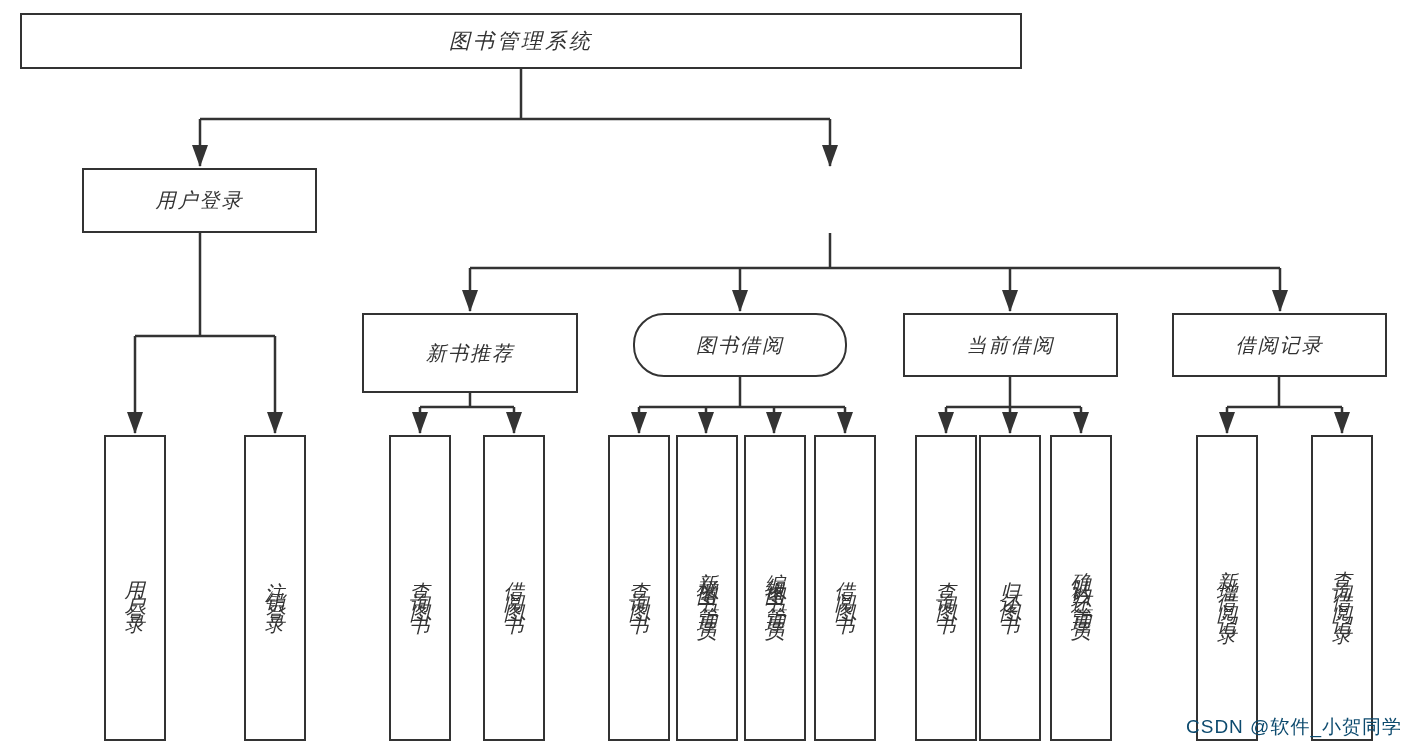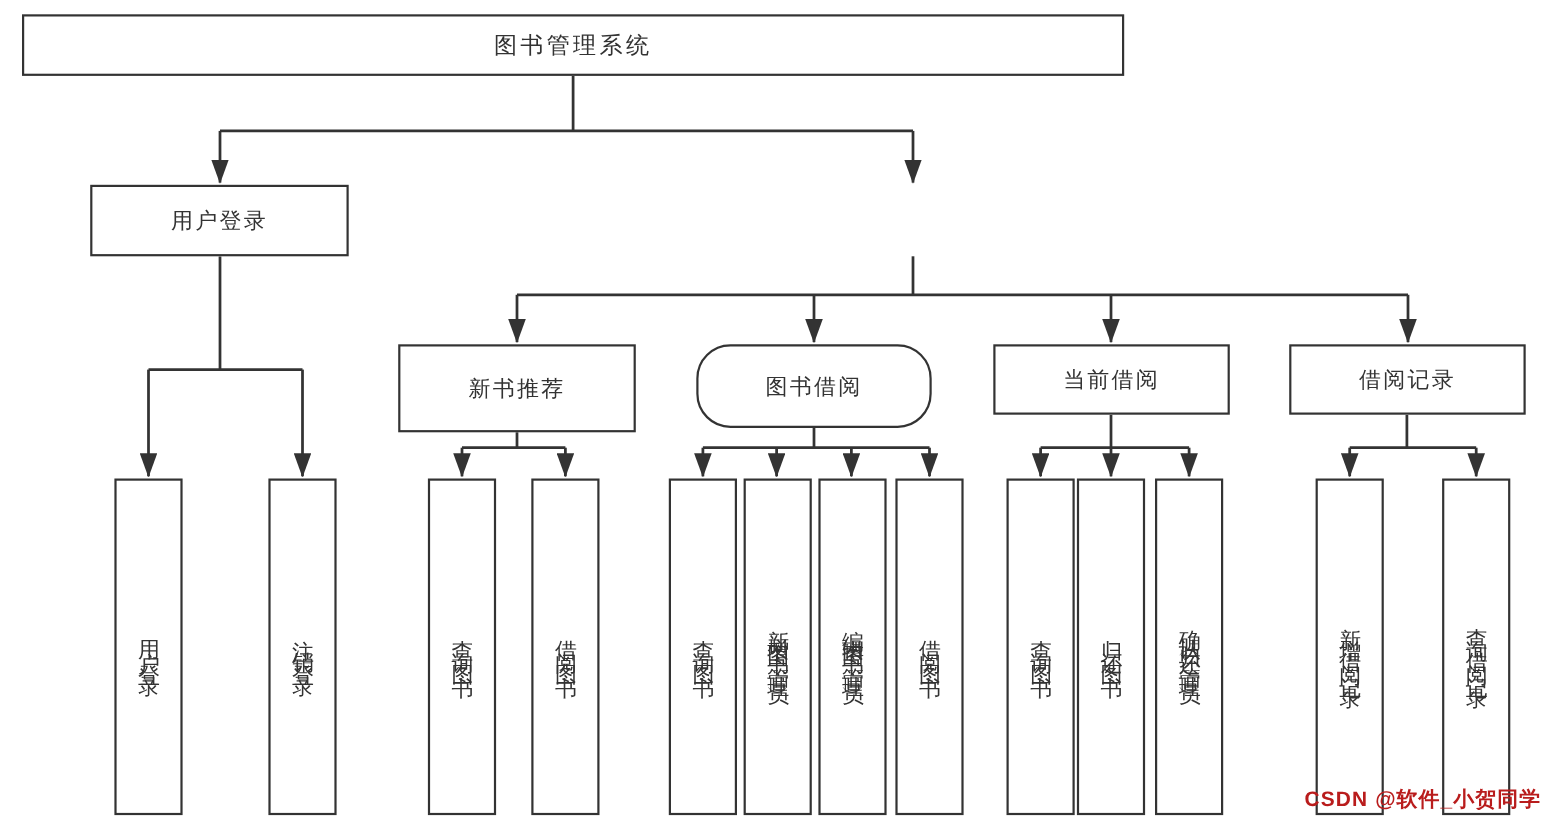--- a/index.html
+++ b/index.html
@@ -24,41 +24,41 @@
   .node {
     position: absolute;
     box-sizing: border-box;
     background: #ffffff;
     border: 2.5px solid #333333;
     color: #333333;
     display: flex;
     align-items: center;
     justify-content: center;
     text-align: left;
+    font-style: italic;
   }
   .h-node { font-size: 20px; letter-spacing: 2px; }
   .root-node { font-size: 21px; letter-spacing: 3px; }
   .v-node { font-size: 20px; }
   .v-node .vtext {
     writing-mode: vertical-rl;
     text-orientation: mixed;
     letter-spacing: 11px;
     line-height: 1;
     max-height: 296px;
   }
   .v-node.tight .vtext { letter-spacing: 7px; }
   .watermark {
     position: absolute;
     left: 1186px;
     top: 714px;
     font-size: 19px;
-    color: #b91c1c;
+    color: #0c4a6e;
     letter-spacing: 1px;
     white-space: nowrap;
-    font-weight: bold;
   }
 </style>
 </head>
 <body>
 
 <div id="canvas">
 
   <svg id="connectors" viewBox="0 0 1405 747" xmlns="http://www.w3.org/2000/svg">
     <defs>
       <marker id="arrow" markerUnits="userSpaceOnUse" markerWidth="22" markerHeight="16" viewBox="0 0 22 16" refX="21" refY="8" orient="auto">
@@ -107,21 +107,21 @@
       <path d="M1227,407 V433" marker-end="url(#arrow)"></path>
       <path d="M1342,407 V433" marker-end="url(#arrow)"></path>
     </g>
   </svg>
 
   <div class="node h-node root-node" style="left:20px; top:13px; width:1002px; height:56px;">图书管理系统</div>
 
   <div class="node h-node" style="left:82px; top:168px; width:235px; height:65px;">用户登录</div>
 
   <div class="node h-node" style="left:362px; top:313px; width:216px; height:80px;">新书推荐</div>
-  <div class="node h-node" style="left:633px; top:313px; width:214px; height:76px;border-radius:31px;">图书借阅</div>
+  <div class="node h-node" style="left:633px; top:313px; width:214px; height:64px;border-radius:31px;">图书借阅</div>
   <div class="node h-node" style="left:1172px; top:313px; width:215px; height:64px;">借阅记录</div>
   <div class="node h-node" style="left:903px; top:313px; width:215px; height:64px;">当前借阅</div>
 
   <div class="node v-node" style="left:104px; top:435px; width:62px; height:306px;">
     <span class="vtext">用户登录</span>
   </div>
   <div class="node v-node" style="left:244px; top:435px; width:62px; height:306px;">
     <span class="vtext">注销登录</span>
   </div>
 

